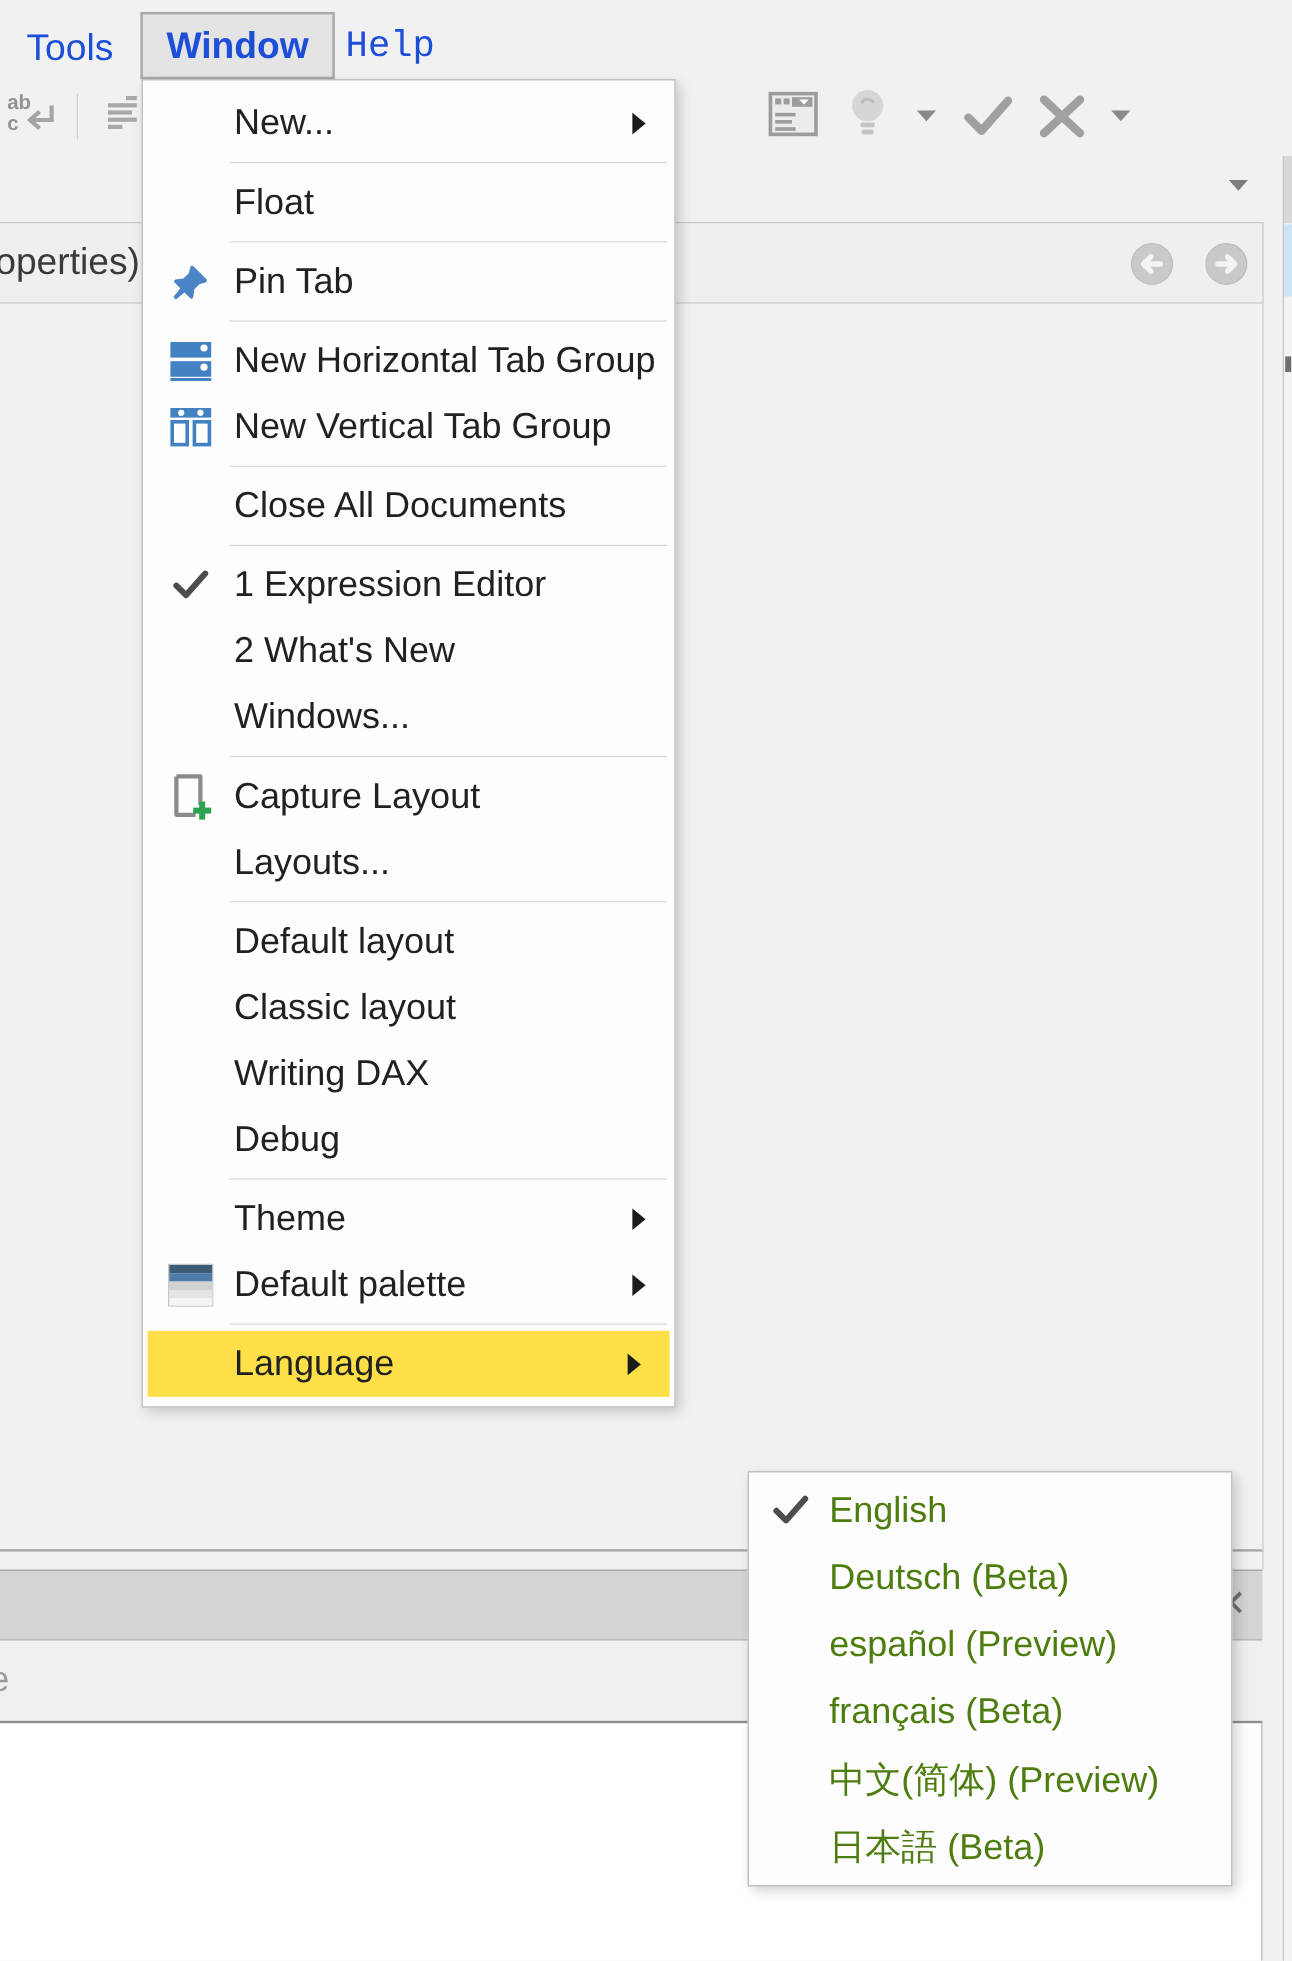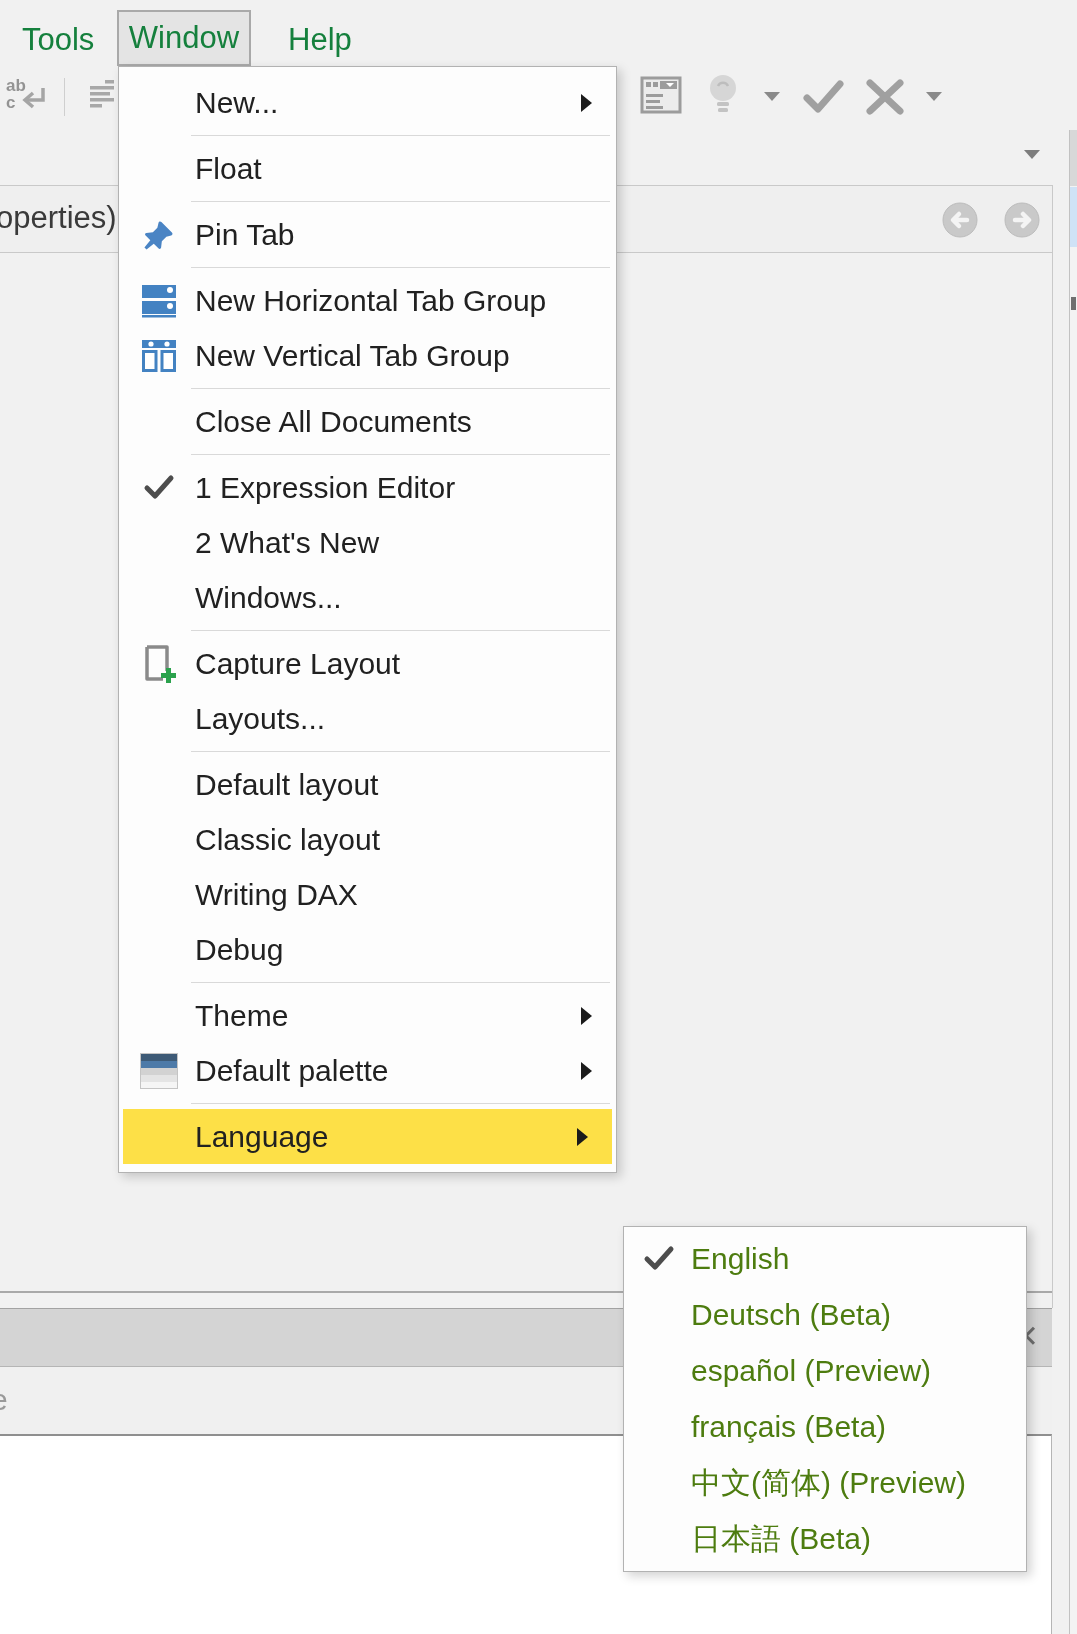--- a/index.html
+++ b/index.html
@@ -6,21 +6,21 @@
   html,body { width:1077px; height:1634px; }
   body {
     position:relative;
     background:#f1f1f1;
     font-family:"Liberation Sans", sans-serif;
     color:#262626;
     overflow:hidden;
   }
   
   .menubar-item { position:absolute; top:18px; height:44px; line-height:44px;
-    font-size:31px; color:#15803d; padding:0 6px; }
+    font-size:31px; color:#1d4ed8; padding:0 6px; }
   .menubar-item.active {
     top:10px; height:56px; line-height:52px; text-align:center;
     background:#e4e4e4; border:2px solid #a9a9a9; padding:0;
   }
   
   .tbtn { position:absolute; display:block; }
   .tool-sep { position:absolute; left:64px; top:78px; width:1px; height:38px; background:#cfcfcf; }
   .caret { width:0; height:0; border-left:8px solid transparent; border-right:8px solid transparent;
     border-top:9px solid #7d7d7d; }
   
@@ -40,21 +40,21 @@
   .e-strip .stray { position:absolute; left:-9px; top:16px; font-size:30px; color:#9a9a9a; }
   .white-panel { position:absolute; left:0; top:1434px; width:1052px; height:200px;
     background:#ffffff; border-top:2px solid #8f8f8f; border-right:1px solid #b5b5b5; z-index:3; }
   
   .sliver { position:absolute; left:1069px; top:130px; width:8px; height:1504px;
     background:#f3f3f3; border-left:1px solid #c2c2c2; z-index:6; }
   .sliver .s-gray { position:absolute; left:0; top:0; width:7px; height:56px; background:#d8d8d8; }
   .sliver .s-blue { position:absolute; left:0; top:57px; width:7px; height:60px; background:#cfe2f6; }
   .sliver .s-tick { position:absolute; left:1px; top:167px; width:5px; height:13px; background:#6f6f6f; }
   
-  .menu { position:absolute; left:118px; top:66px; width:499px;
+  .menu { position:absolute; left:118px; top:66px; width:445px;
     background:#fdfdfd; border:1px solid #b2b2b2; padding:8px 0;
     box-shadow:4px 4px 10px rgba(0,0,0,0.18); z-index:30; }
   .mi { position:relative; height:55px; display:flex; align-items:center;
     padding-left:76px; font-size:30px; color:#212121; white-space:nowrap; }
   .mi.hl { background:#fde047; margin:0 4px; padding-left:72px; }
   .mi .ic { position:absolute; left:12px; width:56px; height:44px;
     display:flex; align-items:center; justify-content:center; }
   .mi-arrow { position:absolute; right:24px; top:50%; margin-top:-9px; width:0; height:0;
     border-top:9px solid transparent; border-bottom:9px solid transparent; border-left:11px solid #1b1b1b; }
   .msep { height:1px; background:#d9d9d9; margin:5px 6px 5px 72px; }
@@ -65,22 +65,22 @@
   .smi { position:relative; height:56px; display:flex; align-items:center;
     padding-left:67px; font-size:30px; color:#4d7c0f; white-space:nowrap; }
   .smi .ic { position:absolute; left:10px; width:50px; height:44px;
     display:flex; align-items:center; justify-content:center; }
 </style>
 </head>
 <body>
 
 <div>
   <div class="menubar-item" style="left:16px;">Tools</div>
-  <div class="menubar-item active" style="left:117px; width:134px;">Window</div>
-  <div class="menubar-item" style="left:282px;">Help</div>
+  <div class="menubar-item active" style="left:117px; width:162px;font-weight:bold;">Window</div>
+  <div class="menubar-item" style="left:282px;font-family:Liberation Mono, monospace;">Help</div>
 </div>
 
 <div>
   <span class="tbtn" style="left:5px; top:74px;">
     <svg width="48" height="48" viewBox="0 0 48 48">
       <text x="1" y="17" font-size="17" font-weight="bold" fill="#939393" font-family="Liberation Sans, sans-serif">ab</text>
       <text x="1" y="34" font-size="17" font-weight="bold" fill="#939393" font-family="Liberation Sans, sans-serif">c</text>
       <path d="M38 14 v12 H22" fill="none" stroke="#a5a5a5" stroke-width="3.5"></path>
       <path d="M28 19 l-8 7 8 7" fill="none" stroke="#a5a5a5" stroke-width="3.5"></path>
     </svg>

